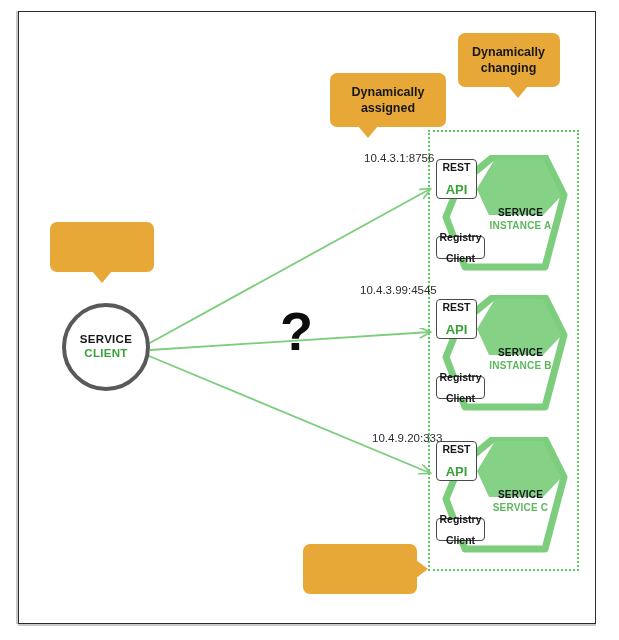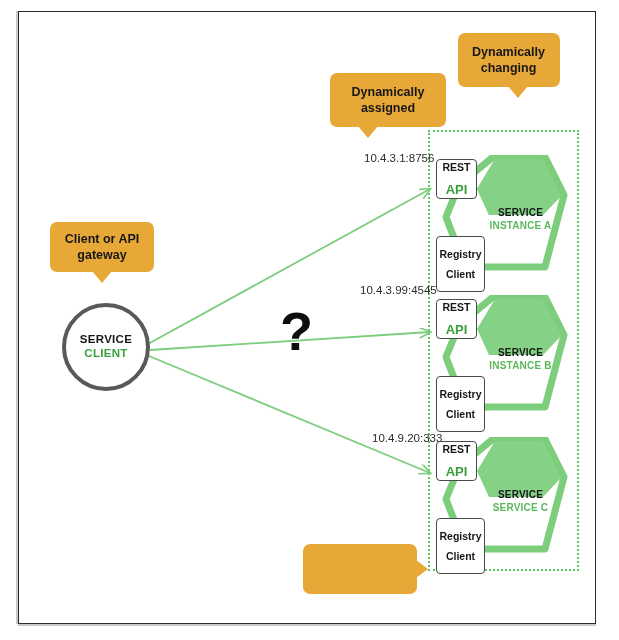--- a/index.html
+++ b/index.html
@@ -128,21 +128,21 @@
     display:flex; flex-direction:column;
     align-items:center; justify-content:center;
     line-height:1.18;
     z-index:3;
     gap:8px;
   }
   .node-box .t1{ font-size:10.5px; font-weight:bold; color:#17171a; }
   .node-box .t2{ font-size:13px; font-weight:bold; color:#3aa03a; }
   .node-box .p1{ font-size:10.5px; font-weight:bold; color:#17171a; }
   .rest-box{ left:3px;  top:4px;  width:41px; height:40px; }
-  .reg-box { left:3px;  top:81px; width:49px; height:56px; }
+  .reg-box { left:3px;  top:81px; width:49px; height:23px; }
 
   .inst-caption{
     position:absolute;
     left:40px; top:52px;
     width:95px;
     text-align:center;
     line-height:1.25;
     z-index:3;
   }
   .inst-caption .c1{ font-size:10px; font-weight:bold; color:#17171a; letter-spacing:.2px; }
@@ -174,21 +174,20 @@
     <span>Dynamically assigned</span>
     <span class="tail tail-down"></span>
   </div>
 
   <div class="callout" id="callout-dyn-changing">
     <span>Dynamically changing</span>
     <span class="tail tail-down"></span>
   </div>
 
   <div class="callout" id="callout-client-gw">
-    <span>Client or API gateway</span>
     <span class="tail tail-down"></span>
   </div>
 
   <div class="callout" id="callout-load-balance">
     <span class="tail tail-right"></span>
   </div>
 
   <div id="service-client">
     <span class="l1">SERVICE</span>
     <span class="l2">CLIENT</span>

